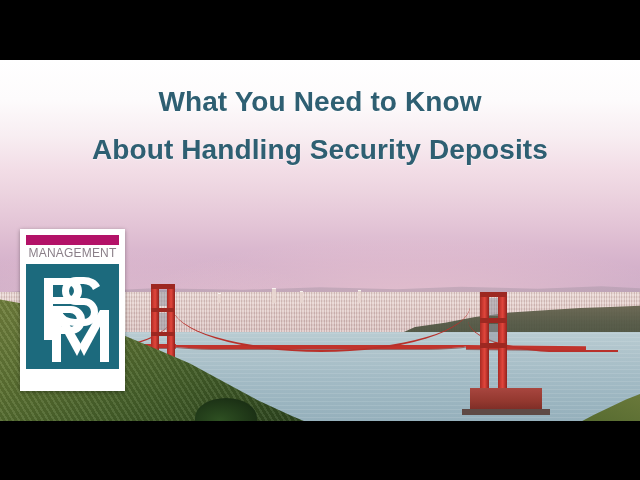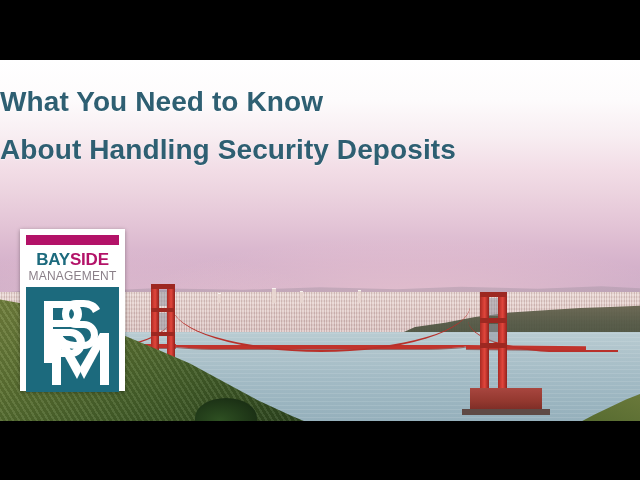--- a/index.html
+++ b/index.html
@@ -227,21 +227,21 @@
     left: 195px; top: 338px; width: 62px; height: 40px;
     background: radial-gradient(ellipse at 40% 55%, #2e5022 0%, #1a2f14 75%, rgba(26,47,20,0) 100%);
     border-radius: 50% 50% 35% 35%;
   }
 
   
   #title-block {
     position: absolute;
     left: 0; top: 28px;
     width: 640px;
-    text-align: left;
+    text-align: center;
     z-index: 40;
   }
   .title-line {
     color: #2e5f72;
     font-family: "Liberation Sans", sans-serif;
     font-weight: bold;
     font-size: 28px;
     letter-spacing: 0.1px;
     line-height: 1.0;
     text-shadow: 0 1px 1px rgba(255,255,255,0.55);
@@ -379,23 +379,20 @@
     <div class="tree-clump" id="tree-cluster-1"></div>
 
     <div id="title-block">
       <div class="title-line nosel" id="title-line-1">What You Need to Know</div>
       <div class="title-line nosel" id="title-line-2">About Handling Security Deposits</div>
     </div>
 
     <div id="logo-card">
       <div id="logo-top-bar"></div>
 
-      <div id="logo-wordmark">
-        <span id="logo-bay">BAY</span><span id="logo-side">SIDE</span>
-      </div>
 
       <div id="logo-management">MANAGEMENT</div>
 
       <div id="logo-monogram-box">
         <svg id="monogram-svg" width="93" height="105" viewBox="0 0 93 105" aria-hidden="true">
 
           <g fill="#ffffff">
             <rect x="18" y="14" width="9" height="62"></rect>
             <path d="M27 14 h16 a13 13 0 0 1 0 26 h-16 v-7 h15 a6 6 0 0 0 0 -12 h-15 z"></path>
             <path d="M27 42 h18 a14 14 0 0 1 0 28 h-18 v-7 h17 a7 7 0 0 0 0 -14 h-17 z"></path>

